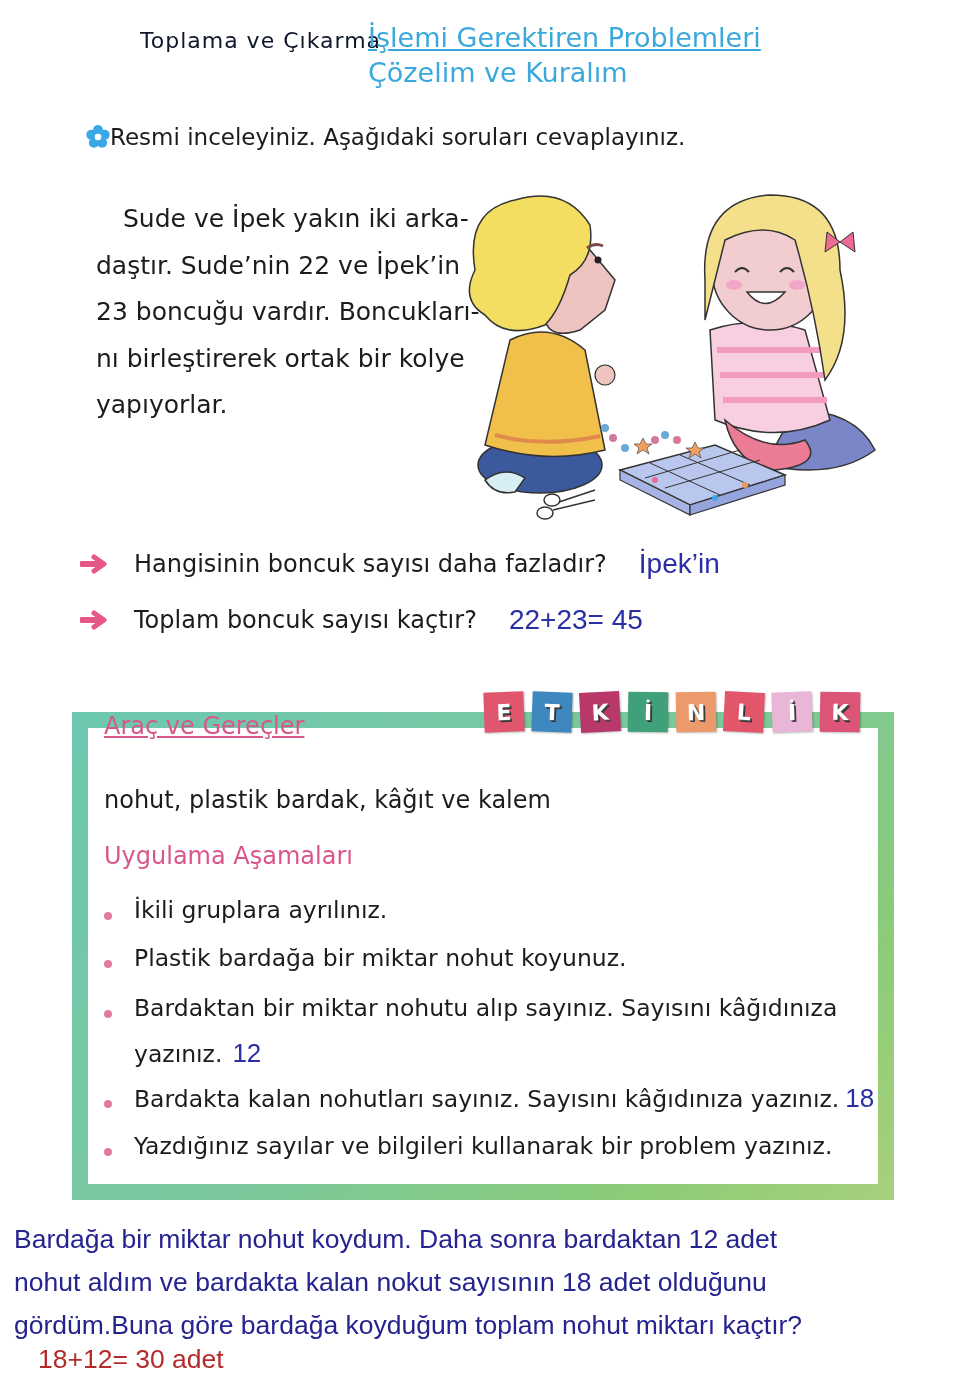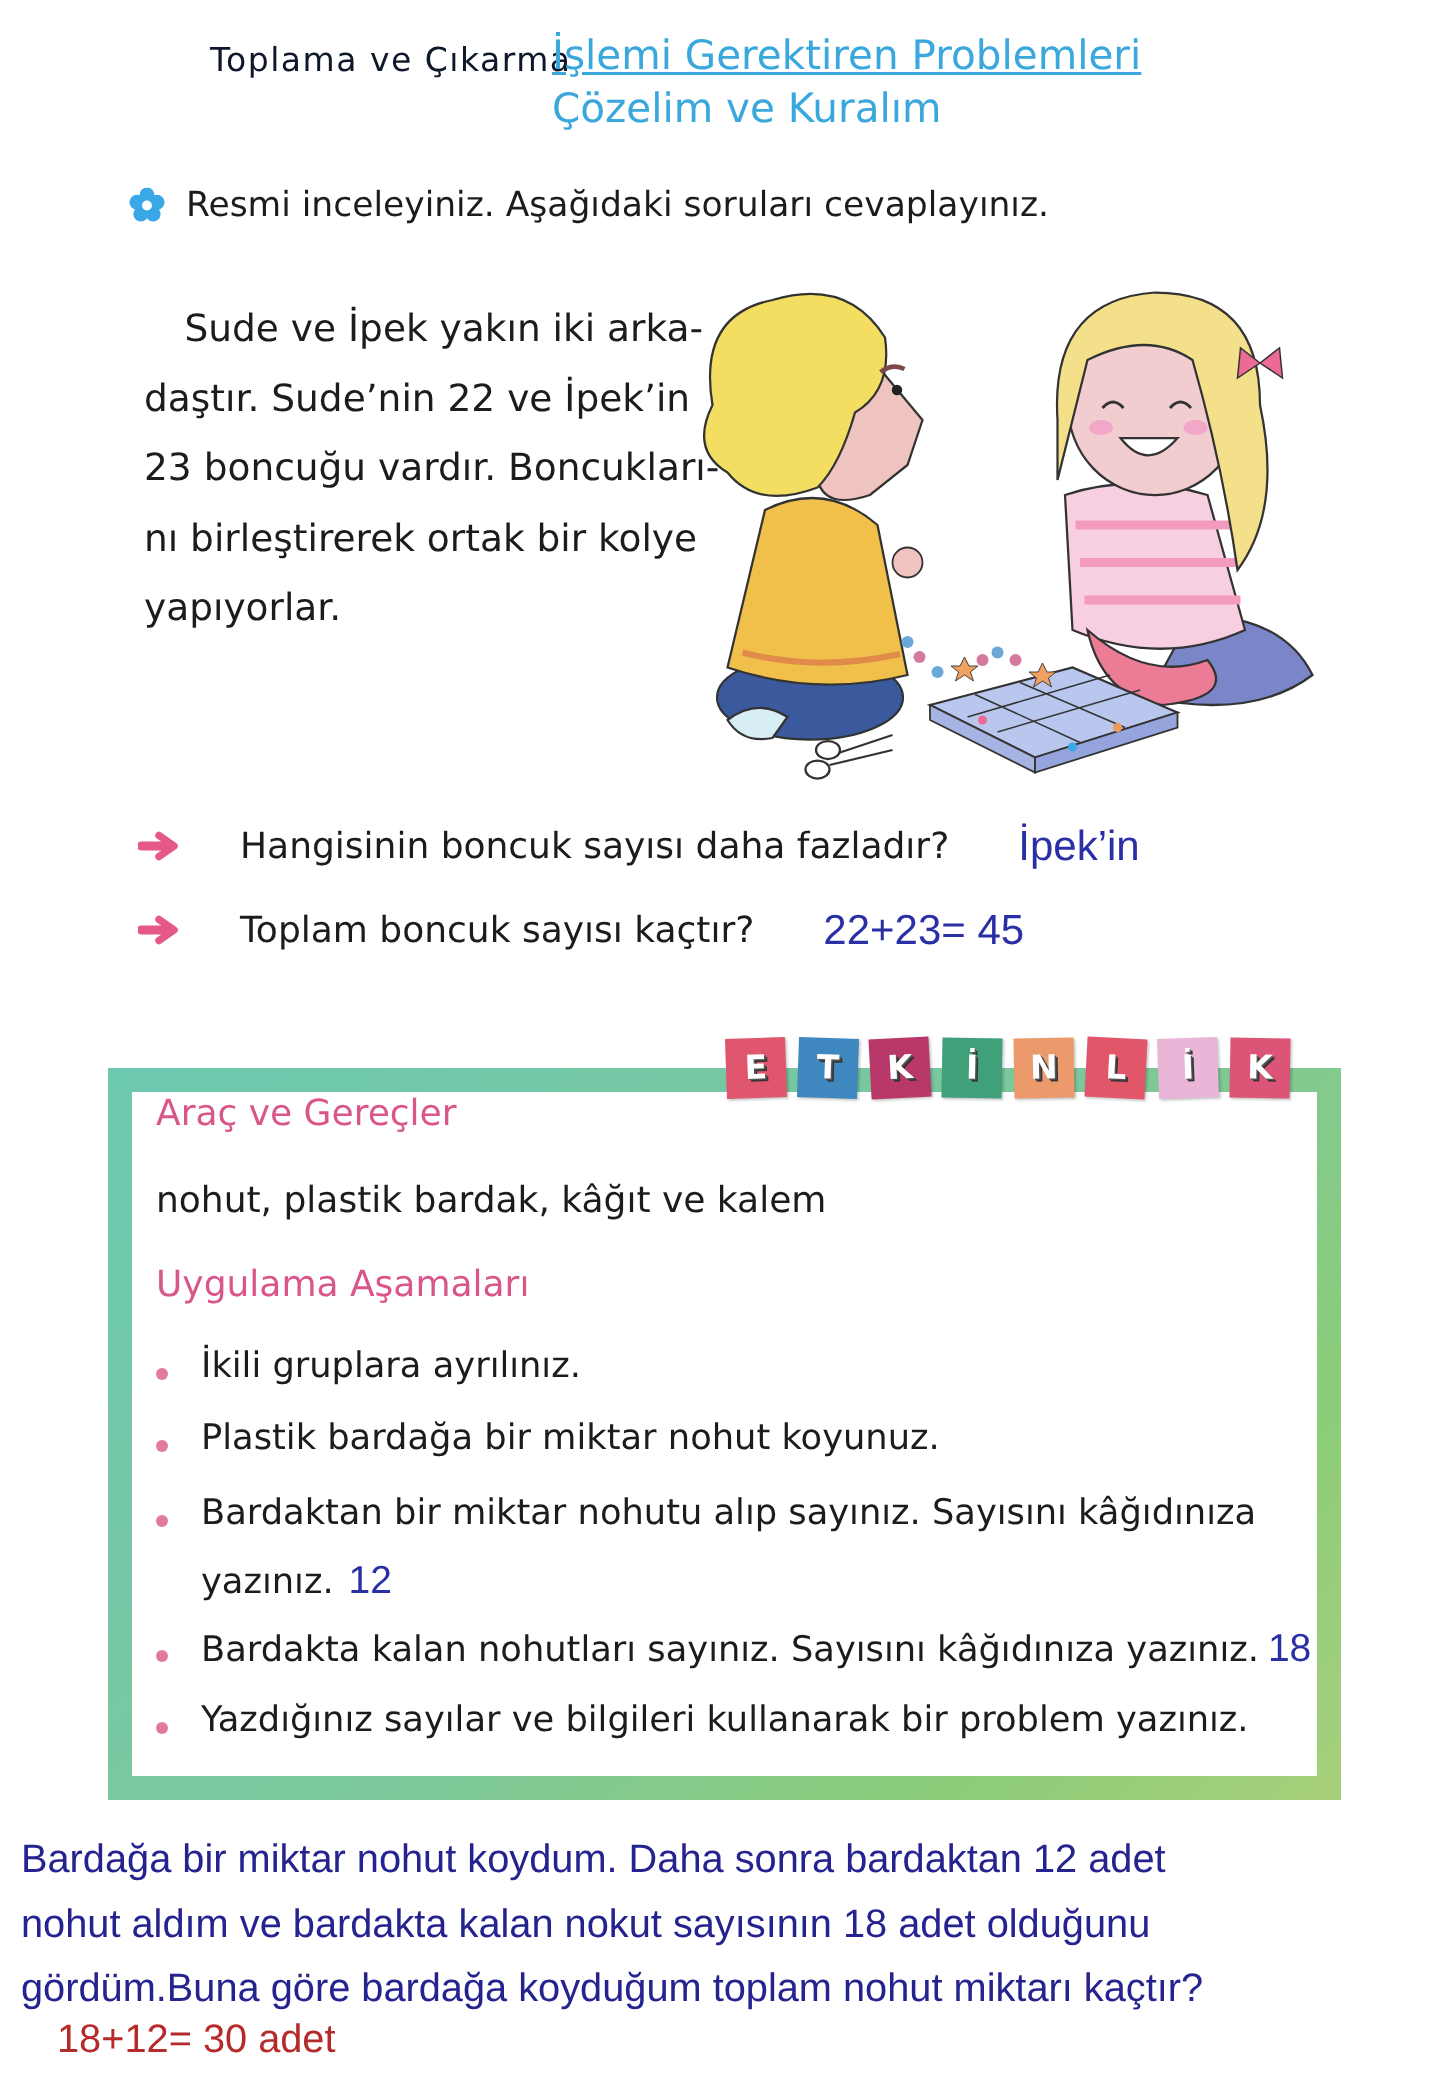--- a/index.html
+++ b/index.html
@@ -10,33 +10,33 @@
     color:#1c1c1c;
   }
   .abs { position:absolute; }
 
   
   .faded-prefix { left:140px; top:28px; font-size:22px; color:#0f172a; letter-spacing:1px; white-space:nowrap; }
   .title1 { left:368px; top:22px; font-size:27px; color:#3aa8dc; white-space:nowrap;text-decoration:underline; }
   .title2 { left:368px; top:57px; font-size:27px; color:#3aa8dc; white-space:nowrap; }
 
   
-  .instr { left:86px; top:124px; display:flex; align-items:center; gap:14px; }
+  .instr { left:86px; top:124px; display:flex; align-items:center; }
   .instr .txt { font-size:23px; white-space:nowrap; }
 
   
   .story { left:96px; top:196px; width:360px; font-size:25px; line-height:46.5px; }
   .story .line { white-space:nowrap; display:block; }
   .story .indent { padding-left:27px; }
 
   
   .illus { left:455px; top:180px; width:460px; height:345px; }
 
   
-  .q { left:92px; display:flex; align-items:center; gap:40px; white-space:nowrap; }
+  .q { left:80px; display:flex; align-items:center; gap:26px; white-space:nowrap; }
   .q .qt { font-size:24px; }
   .q .ans { font-family:"Liberation Sans", sans-serif; font-size:28px; color:#2a2fa6; margin-left:6px; }
   .q1 { top:548px; }
   .q2 { top:604px; }
 
   
   .frame {
     left:72px; top:712px; width:822px; height:488px;
     background:linear-gradient(135deg,#6cc8b0 0%,#7cc89c 50%,#8ccc78 80%,#a8d07c 100%);
   }
@@ -177,21 +177,21 @@
   <div class="letter" style="background:#e0566e;transform:rotate(-2deg)">E</div>
   <div class="letter" style="background:#3f88bf;transform:rotate(2deg)">T</div>
   <div class="letter" style="background:#b8386a;transform:rotate(-3deg)">K</div>
   <div class="letter" style="background:#3fa07a;transform:rotate(1deg)">İ</div>
   <div class="letter" style="background:#ec9a6c;transform:rotate(-1deg)">N</div>
   <div class="letter" style="background:#e2566a;transform:rotate(3deg)">L</div>
   <div class="letter" style="background:#e9b6d8;transform:rotate(-2deg)">İ</div>
   <div class="letter" style="background:#dc5476;transform:rotate(1deg)">K</div>
 </div>
 
-<div class="abs h-pink" style="left:104px;top:728px;">Araç ve Gereçler</div>
+<div class="abs h-pink" style="left:104px;top:712px;text-decoration:underline;">Araç ve Gereçler</div>
 <div class="abs materials">nohut, plastik bardak, kâğıt ve kalem</div>
 <div class="abs h-pink" style="left:104px;top:842px;">Uygulama Aşamaları</div>
 
 <div class="abs step" style="top:898px;">
   <span class="dot"></span>
   <span class="st">İkili gruplara ayrılınız.</span>
 </div>
 <div class="abs step" style="top:946px;">
   <span class="dot"></span>
   <span class="st">Plastik bardağa bir miktar nohut koyunuz.</span>

